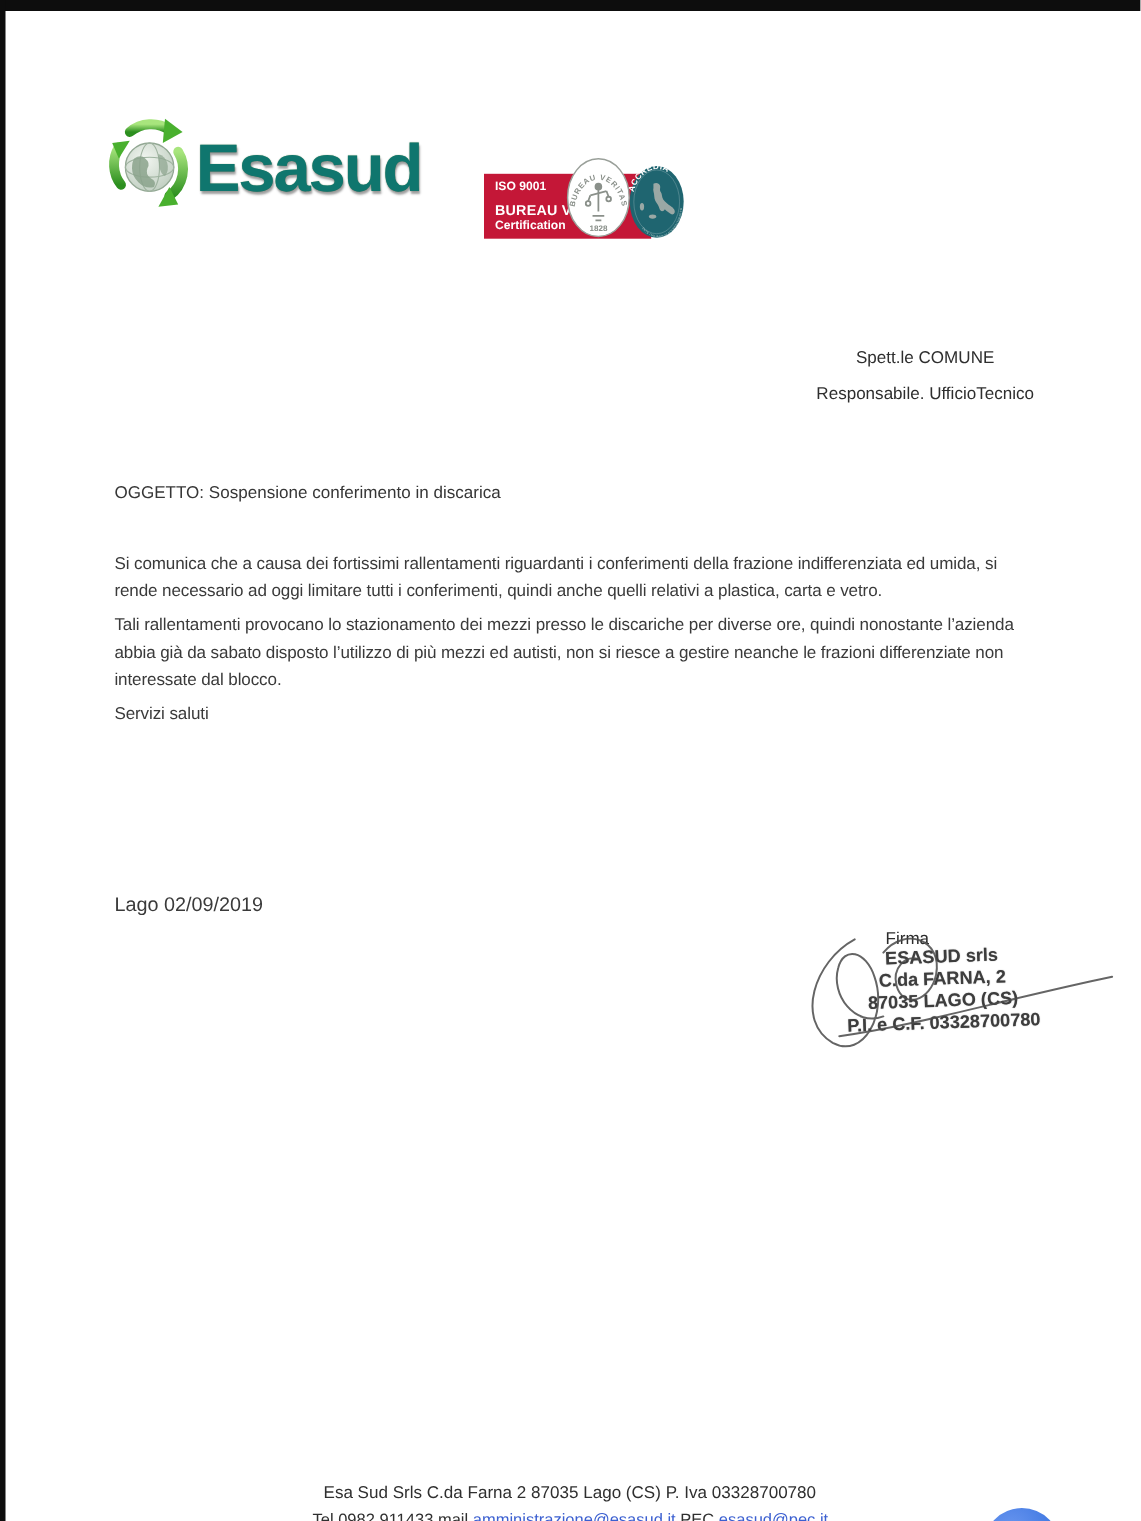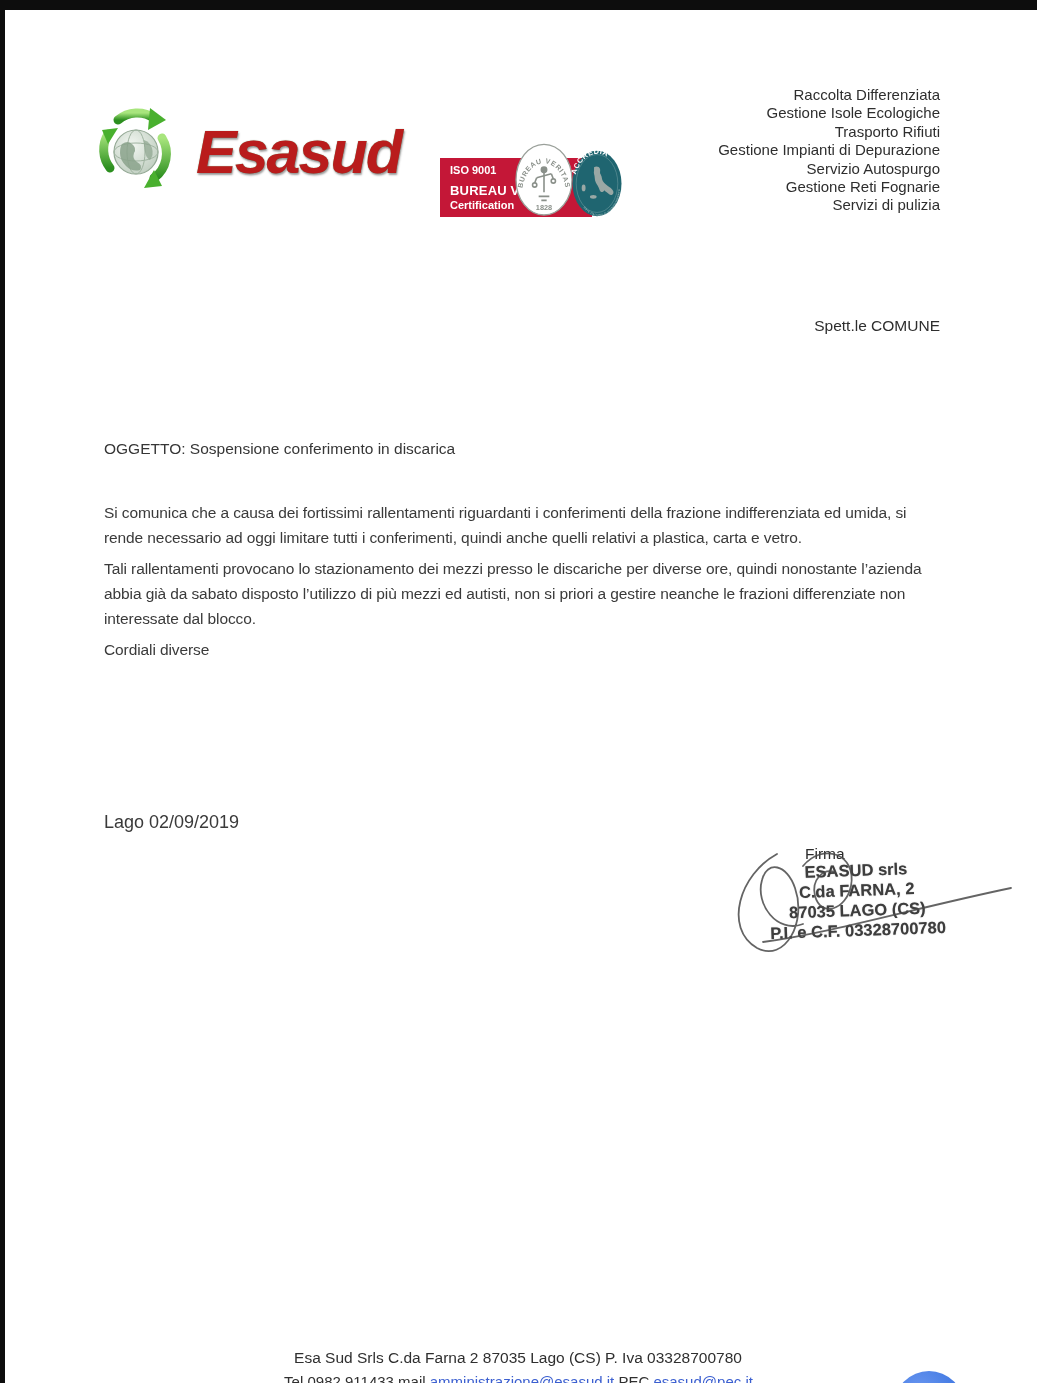--- a/index.html
+++ b/index.html
@@ -6,22 +6,22 @@
   .page{
     position:relative;width:1037px;height:1383px;overflow:hidden;background:#fff;
     font-family:"Liberation Sans","DejaVu Sans",sans-serif;color:#3a3a3a;
   }
   .scan-border-top{position:absolute;left:0;top:0;width:1037px;height:10px;background:#0d0d0d;}
   .scan-border-left{position:absolute;left:0;top:0;width:5px;height:1383px;background:#0d0d0d;}
 
   
   .logo{position:absolute;left:96px;top:104px;display:flex;align-items:center;}
   .logo-text{
-    font-size:61px;font-weight:bold;font-style:italic;letter-spacing:-2px;
-    color:#b91c1c;margin-left:20px;
+    font-size:61px;font-weight:bold;letter-spacing:-2px;
+    color:#0f766e;margin-left:2px;
     text-shadow:1px 2px 2px rgba(45,45,45,.45), 0 0 1px rgba(30,90,20,.6);
   }
 
   
   .cert{position:absolute;left:440px;top:111px;width:200px;height:90px;margin-top:32px;}
   .bv-banner{
     position:absolute;left:0;top:15px;width:152px;height:59px;background:#c41737;
     color:#fff;padding:6px 0 0 10px;box-sizing:border-box;line-height:1.15;
   }
   .bv-iso{font-size:11px;font-weight:bold;margin-bottom:7px;}
@@ -140,40 +140,32 @@
         <text font-size="10" fill="#ffffff" font-weight="bold" letter-spacing="0.6">
           <textPath href="#accArcTop" startOffset="50%" text-anchor="middle">ACCREDIA</textPath>
         </text>
         <text font-size="3.4" fill="#c3d2d0" letter-spacing="0.4">
           <textPath href="#accArcBot" startOffset="50%" text-anchor="middle">ENTE ITALIANO DI ACCREDITAMENTO</textPath>
         </text>
       </svg>
     </span>
   </div>
 
-  <div class="services">
-    <div>Raccolta Differenziata</div>
-    <div>Gestione Isole Ecologiche</div>
-    <div>Trasporto Rifiuti</div>
-    <div>Gestione Impianti di Depurazione</div>
-    <div>Servizio Autospurgo</div>
-    <div>Gestione Reti Fognarie</div>
-    <div>Servizi di pulizia</div>
-  </div>
 
   <div class="recipient">
     <div>Spett.le COMUNE</div>
+    <div>Responsabile. UfficioTecnico</div>
   </div>
 
   <div class="subject">OGGETTO: Sospensione conferimento in discarica</div>
 
   <div class="bodytext">
     <p>Si comunica che a causa dei fortissimi rallentamenti riguardanti i conferimenti della frazione indifferenziata ed umida, si rende necessario ad oggi limitare tutti i conferimenti, quindi anche quelli relativi a plastica, carta e vetro.</p>
-    <p>Tali rallentamenti provocano lo stazionamento dei mezzi presso le discariche per diverse ore, quindi nonostante l’azienda abbia già da sabato disposto l’utilizzo di più mezzi ed autisti, non si priori a gestire neanche le frazioni differenziate non interessate dal blocco.</p>
-    <p>Cordiali diverse</p>
+    <p>Tali rallentamenti provocano lo stazionamento dei mezzi presso le discariche per diverse ore, quindi nonostante l’azienda abbia già da sabato disposto l’utilizzo di più mezzi ed autisti, non si riesce a gestire neanche le frazioni differenziate non interessate dal blocco.</p>
+    <p>Servizi saluti</p>
   </div>
 
   <div class="dateline">Lago 02/09/2019</div>
 
   <div class="firma-label">Firma</div>
   <div class="stamp">
     <div>ESASUD srls</div>
     <div>C.da FARNA, 2</div>
     <div>87035 LAGO (CS)</div>
     <div>P.I. e C.F. 03328700780</div>

